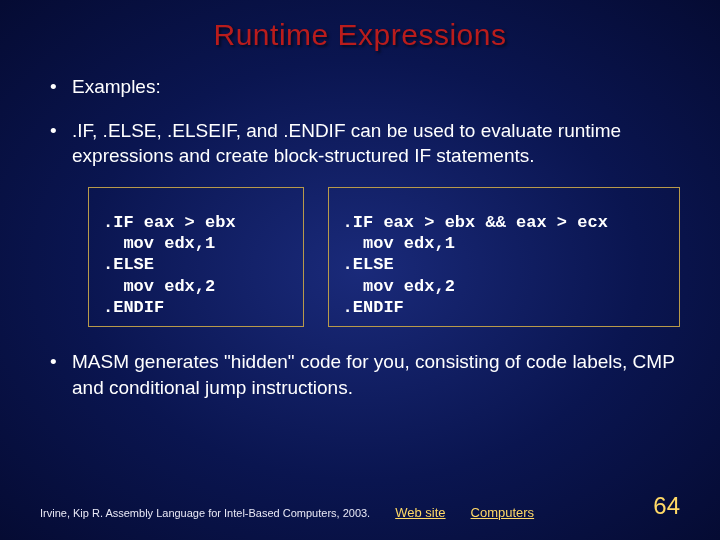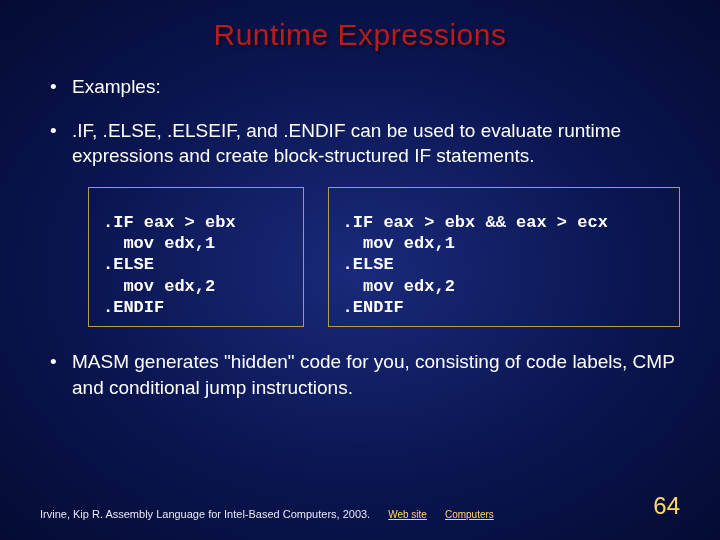--- a/index.html
+++ b/index.html
@@ -74,26 +74,26 @@
     bottom: 20px;
     display: flex;
     align-items: flex-end;
     justify-content: space-between;
     font-size: 11px;
     color: #e8e8f5;
   }
   .footer-left {
     display: flex;
     align-items: baseline;
-    gap: 18px;
+    gap: 25px;
   }
   .footer a {
     color: #ffd966;
     text-decoration: underline;
-    font-size: 10px;
+    font-size: 13px;
   }
   .page-num {
     font-size: 24px;
     color: #ffd966;
   }
 </style>
 </head>
 <body>
 
 <div class="slide">

